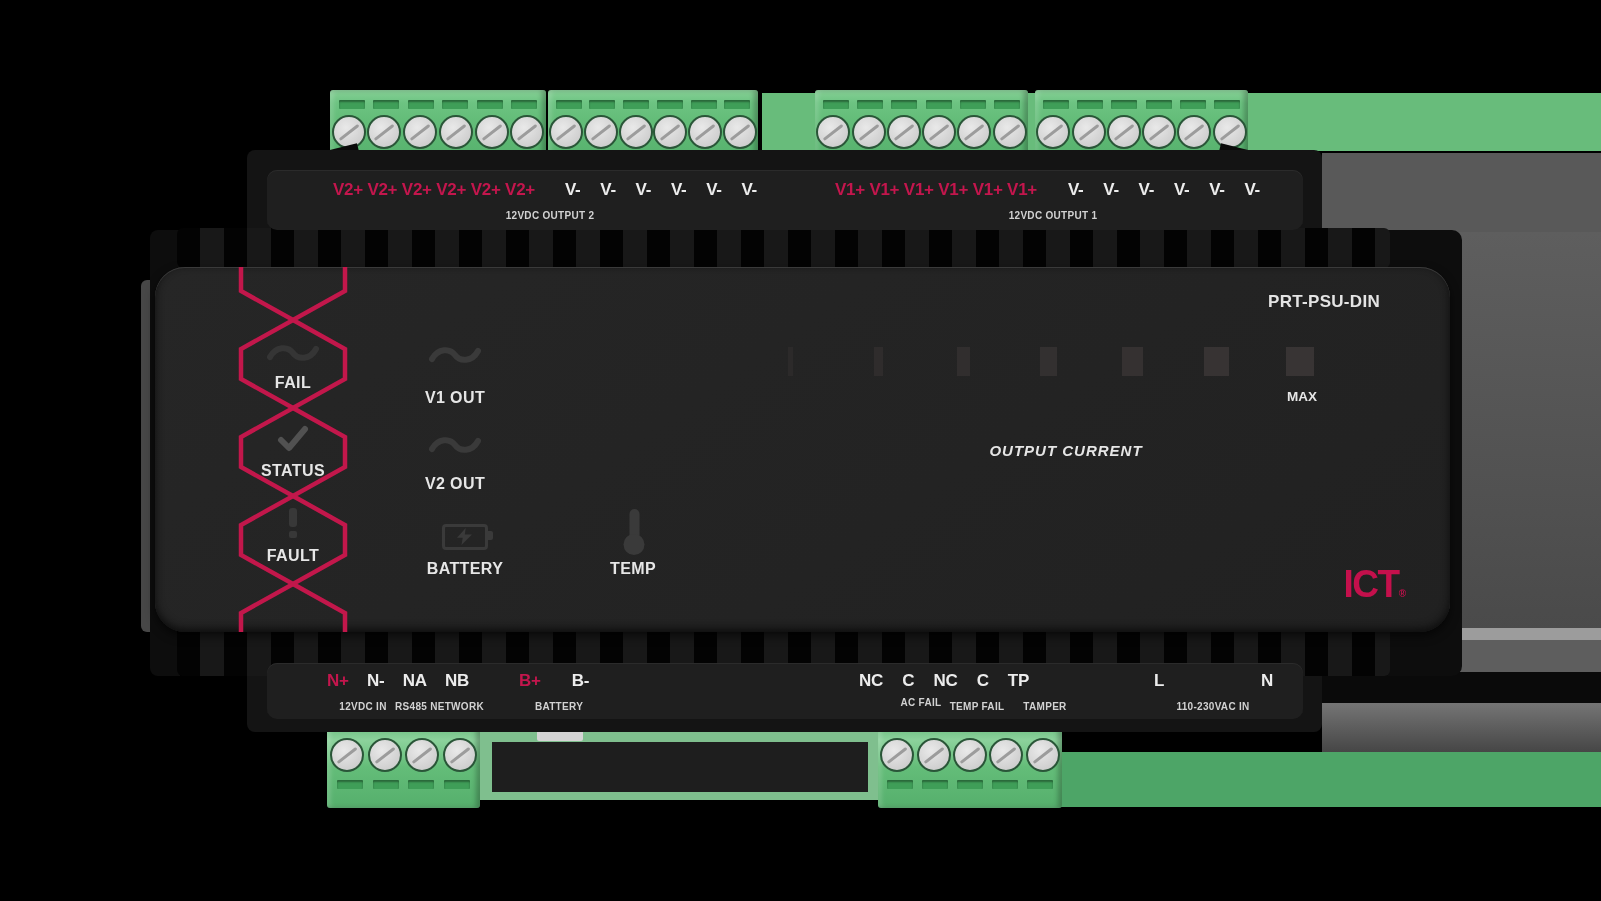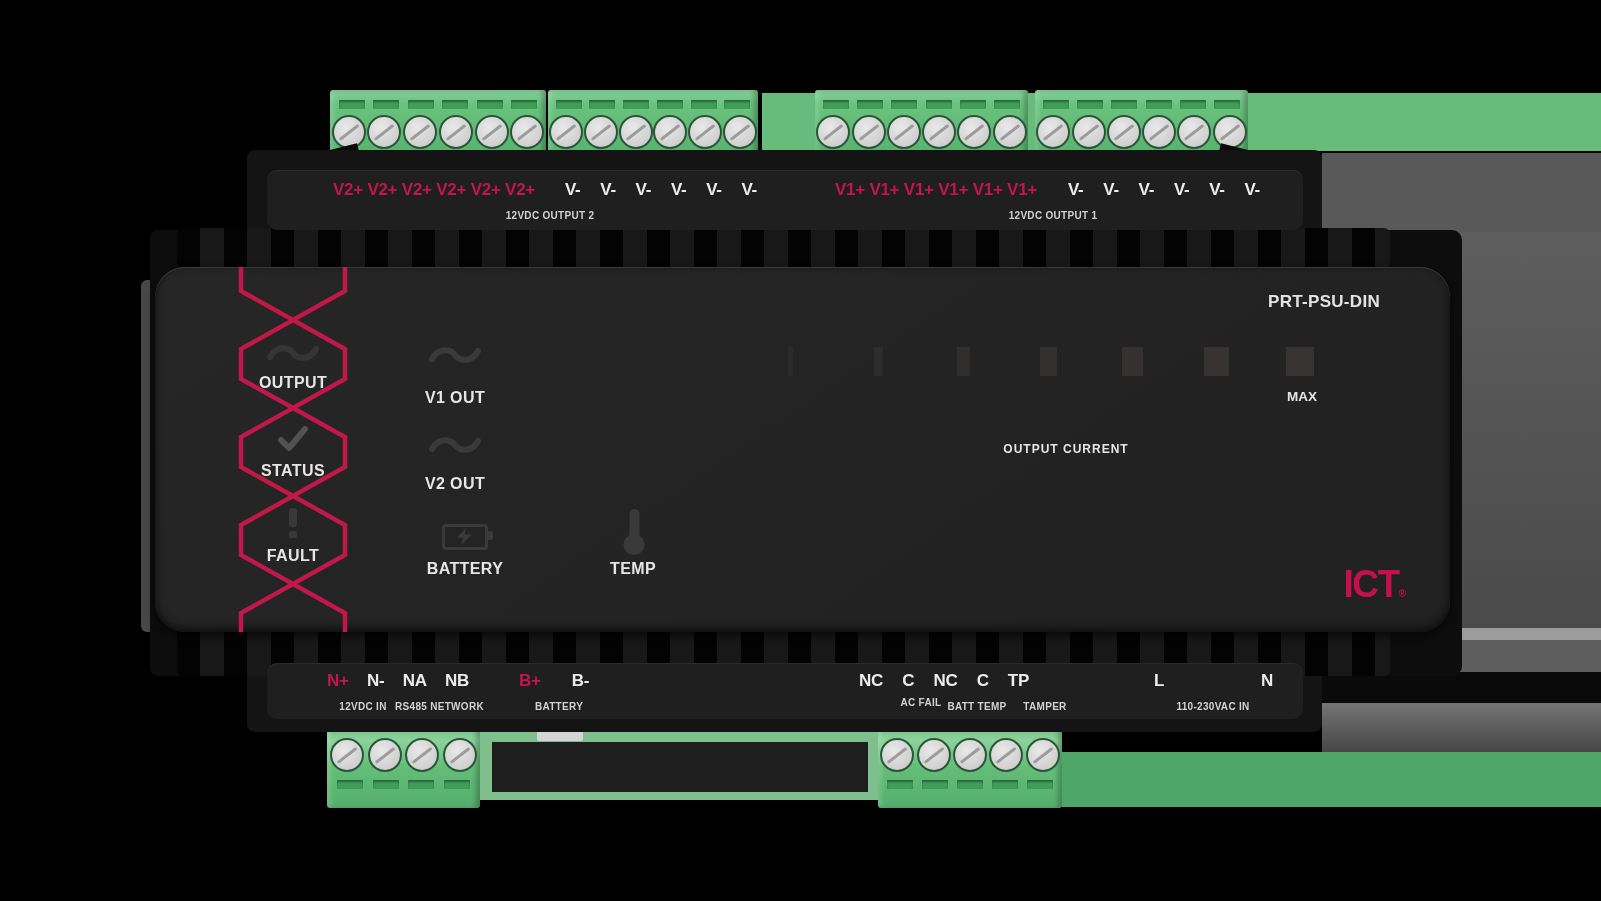--- a/index.html
+++ b/index.html
@@ -62,21 +62,21 @@
   .cap{position:absolute;font-size:10px;color:#D2D2D2;letter-spacing:0.3px;white-space:nowrap;
        transform:translateX(-50%);text-align:right;}
 
   
   #panel{left:155px;top:267px;width:1295px;height:365px;z-index:4;
          background:linear-gradient(145deg,#262626,#212121);border-radius:30px;
          box-shadow:inset 0 1px 0 #3A3A3A, inset 0 -3px 8px #0C0C0C, 0 4px 10px rgba(0,0,0,.6);}
   .plab{position:absolute;font-size:16px;color:#E6E6E6;letter-spacing:0.4px;white-space:nowrap;
         transform:translateX(-50%);}
   .model{position:absolute;right:70px;top:25px;font-size:17px;color:#E4E4E4;letter-spacing:0.3px;}
-  .oc{position:absolute;font-size:12px;letter-spacing:1px;color:#E6E6E6;transform:translateX(-50%);}
+  .oc{position:absolute;font-size:15px;letter-spacing:1px;color:#E6E6E6;transform:translateX(-50%);font-style:italic;}
   .maxl{position:absolute;font-size:13.5px;color:#E6E6E6;transform:translateX(-50%);}
   .seg{position:absolute;top:80px;height:29px;}
   .icon-wave{position:absolute;transform:translateX(-50%);}
   .excl{position:absolute;transform:translateX(-50%);display:flex;flex-direction:column;align-items:center;}
   .excl b{display:block;width:8px;height:19px;background:#383838;border-radius:3px;}
   .excl i{display:block;width:8px;height:7px;background:#383838;border-radius:2px;margin-top:4px;}
   .batt{position:absolute;width:40px;height:20px;border:3px solid #3A3A3A;border-radius:4px;}
   .batt:after{content:"";position:absolute;right:-8px;top:4px;width:5px;height:9px;background:#3A3A3A;border-radius:0 2px 2px 0;}
   .bolt{position:absolute;left:12px;top:1px;width:15px;height:17px;background:#3A3A3A;
         clip-path:polygon(58% 0,0 58%,38% 58%,30% 100%,100% 38%,52% 38%);}
@@ -343,21 +343,21 @@
     <span class="cap" style="left:292px;top:38px;">BATTERY</span>
 
     <div class="lgroup" style="left:592px;top:8px;width:170px;">
       <span class="lab">NC</span>
       <span class="lab">C</span>
       <span class="lab">NC</span>
       <span class="lab">C</span>
       <span class="lab">TP</span>
     </div>
     <span class="cap" style="left:654px;top:34px;">AC FAIL</span>
-    <span class="cap" style="left:710px;top:38px;">BATT TEMP</span>
+    <span class="cap" style="left:710px;top:38px;">TEMP FAIL</span>
     <span class="cap" style="left:778px;top:38px;">TAMPER</span>
 
     <span class="lab abs" style="left:892px;top:8px;transform:translateX(-50%);">L</span>
     <span class="lab abs" style="left:1000px;top:8px;transform:translateX(-50%);">N</span>
     <span class="cap" style="left:946px;top:38px;">110-230VAC IN</span>
   </div>
 
   <div class="abs" id="panel">
 
     <svg class="abs" style="left:75px;top:0;" width="126" height="365" viewBox="0 0 126 365">
@@ -366,21 +366,21 @@
         <polygon points="63,53 115,82 115,112 63,141 11,112 11,82"></polygon>
         <polygon points="63,141 115,170 115,200 63,229 11,200 11,170"></polygon>
         <polygon points="63,229 115,258 115,288 63,317 11,288 11,258"></polygon>
         <polygon points="63,317 115,346 115,376 63,405 11,376 11,346"></polygon>
       </g>
     </svg>
 
     <svg class="icon-wave" style="left:138px;top:75px;" width="52" height="22" viewBox="0 0 52 22">
       <path d="M3 15 C 9 4, 21 4, 26 11 C 31 18, 43 18, 49 7" fill="none" stroke="#353535" stroke-width="6" stroke-linecap="round"></path>
     </svg>
-    <span class="plab" style="left:138px;top:107px;">OUTPUT</span>
+    <span class="plab" style="left:138px;top:107px;">FAIL</span>
 
     <svg class="icon-wave" style="left:138px;top:158px;" width="34" height="28" viewBox="0 0 34 28">
       <polyline points="5,15 13,23 29,4" fill="none" stroke="#515151" stroke-width="6" stroke-linecap="round" stroke-linejoin="round"></polyline>
     </svg>
     <span class="plab" style="left:138px;top:195px;">STATUS</span>
 
     <div class="excl" style="left:138px;top:241px;">
         <b></b>
         <i></i>
       </div>

